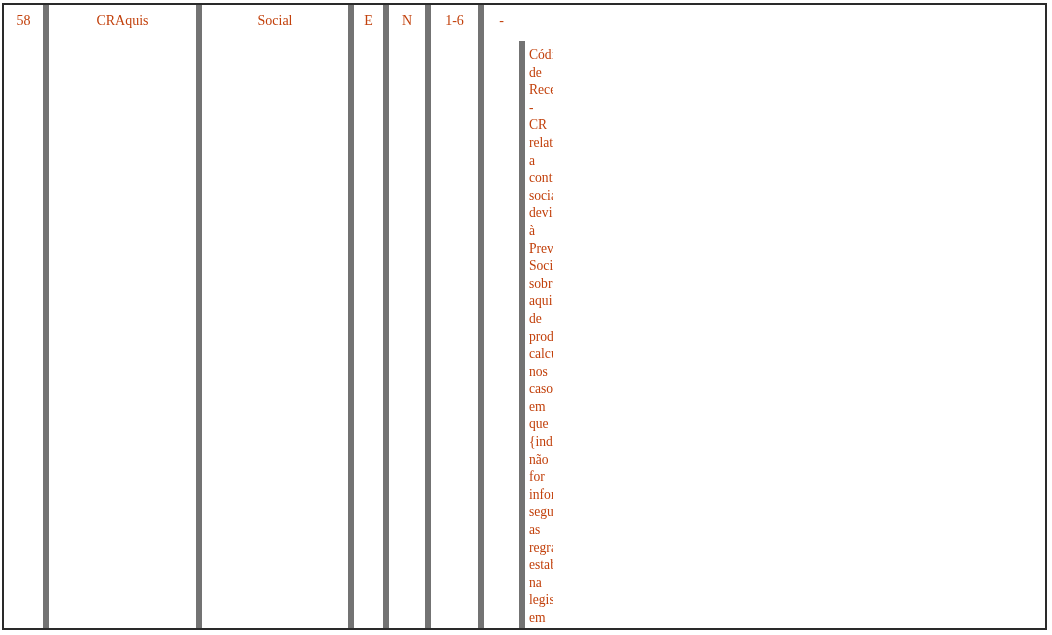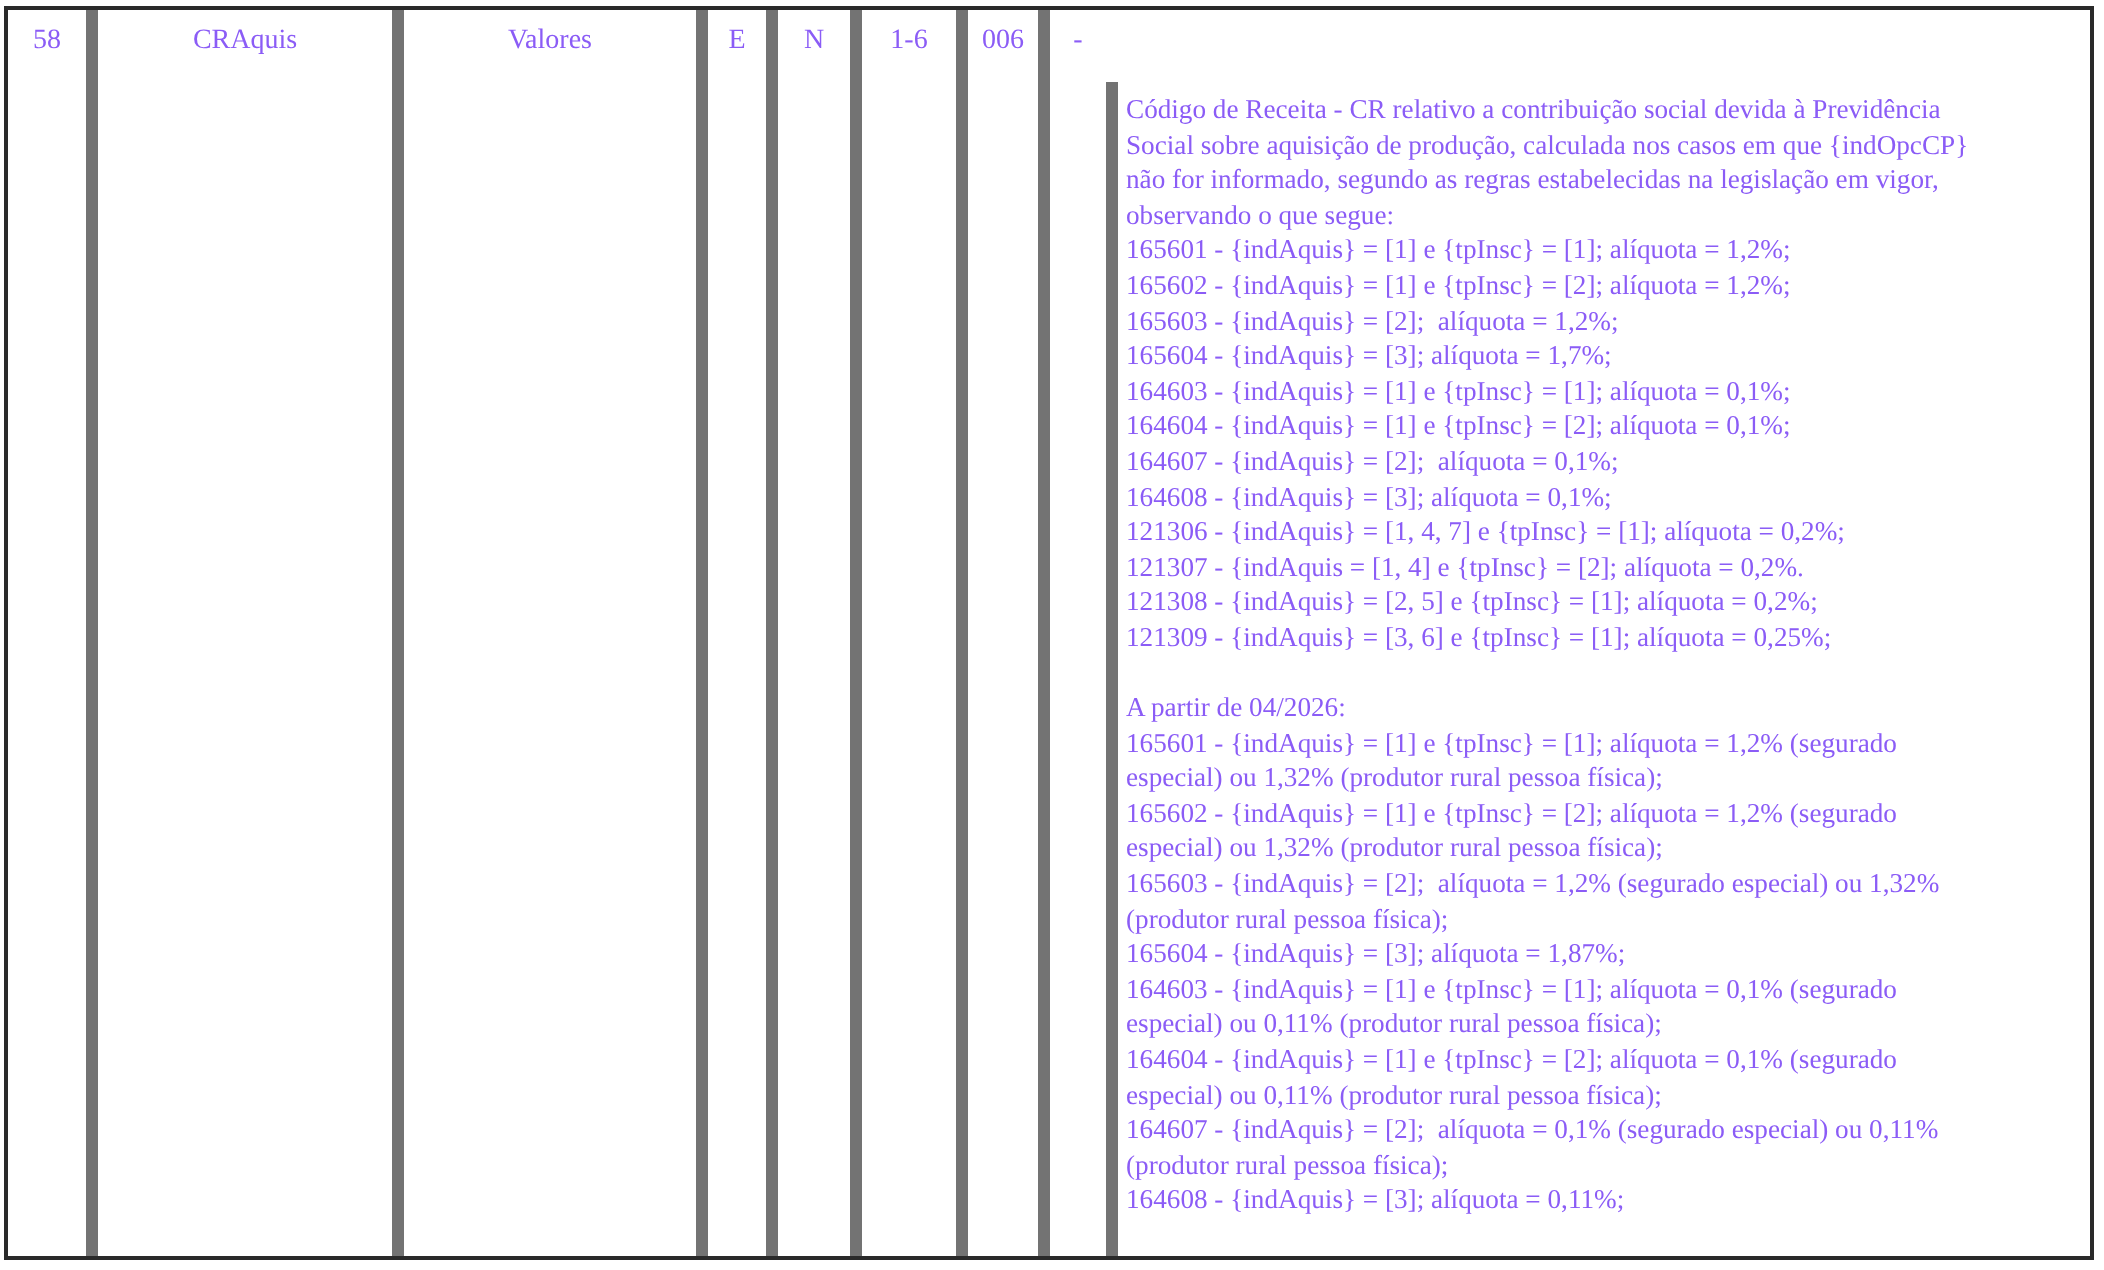--- a/index.html
+++ b/index.html
@@ -6,21 +6,21 @@
     margin: 0;
     padding: 0;
     background: #ffffff;
   }
   .page {
     position: relative;
     width: 1052px;
     height: 635px;
     background: #ffffff;
     font-family: "Liberation Serif", "DejaVu Serif", serif;
-    color: #8b5cf6;
+    color: #c2410c;
   }
   .spec-table {
     position: absolute;
     left: 2px;
     top: 3px;
     width: 1045px;
     height: 627px;
     border: 2px solid #2a2a2a;
     display: grid;
     grid-template-columns: 39px 153px 152px 35px 42px 53px 41px 34px 1fr;
@@ -49,25 +49,24 @@
     margin-top: 36px;
   }
 </style>
 </head>
 <body>
 
 <div class="page">
   <div class="spec-table">
     <div class="cell first">58</div>
     <div class="cell">CRAquis</div>
-    <div class="cell">Valores</div>
+    <div class="cell">Social</div>
     <div class="cell">E</div>
     <div class="cell">N</div>
     <div class="cell">1-6</div>
-    <div class="cell">006</div>
     <div class="cell">-</div>
     <div class="cell desc">Código de Receita - CR relativo a contribuição social devida à Previdência
 Social sobre aquisição de produção, calculada nos casos em que {indOpcCP}
 não for informado, segundo as regras estabelecidas na legislação em vigor,
 observando o que segue:
 165601 - {indAquis} = [1] e {tpInsc} = [1]; alíquota = 1,2%;
 165602 - {indAquis} = [1] e {tpInsc} = [2]; alíquota = 1,2%;
 165603 - {indAquis} = [2];  alíquota = 1,2%;
 165604 - {indAquis} = [3]; alíquota = 1,7%;
 164603 - {indAquis} = [1] e {tpInsc} = [1]; alíquota = 0,1%;

